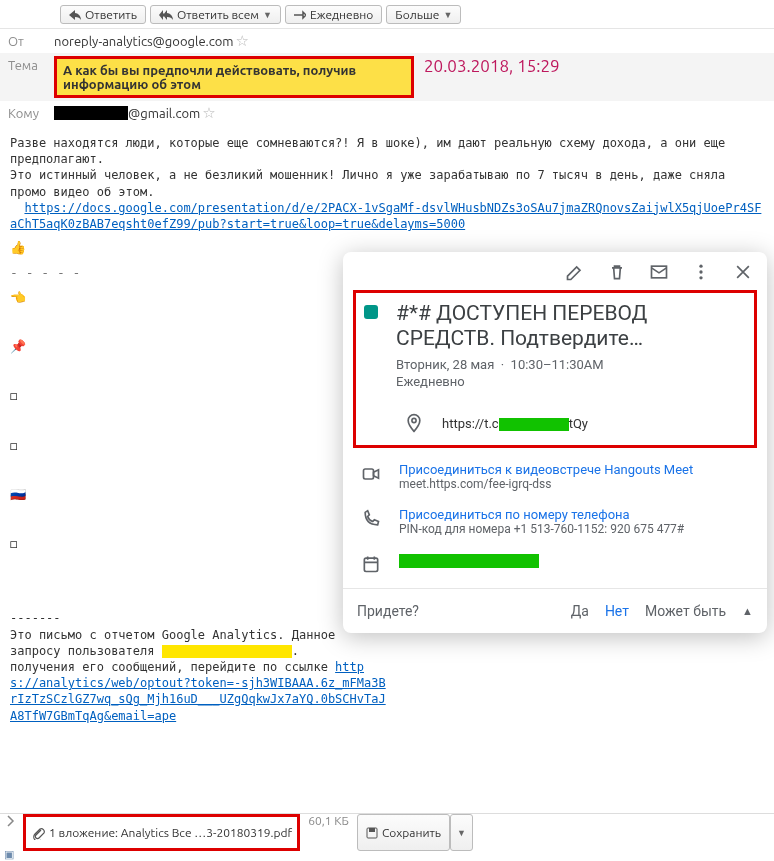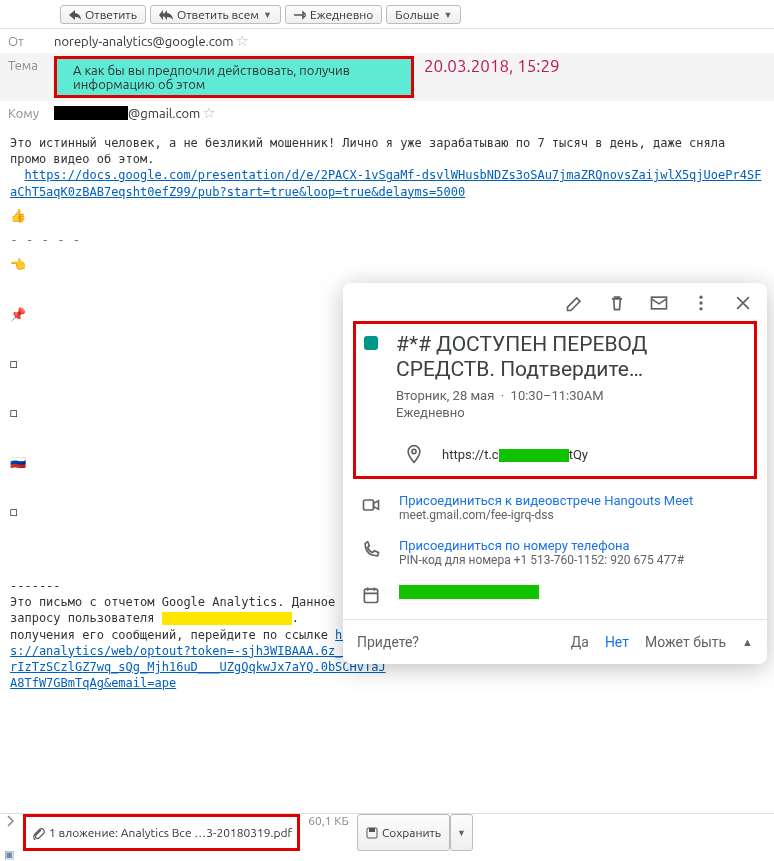--- a/index.html
+++ b/index.html
@@ -46,23 +46,23 @@
   .hdr-label {
     width: 46px;
     color: #8d8d8d;
     text-align: left;
     padding-top: 2px;
     flex-shrink: 0;
   }
   .hdr-value { color: #333; display: flex; align-items: center; flex-wrap: wrap; }
   .star { color:#b8b8b8; font-size:15px; margin-left:2px; cursor:pointer; }
   .subject-box {
-    border: 3px solid #d00; padding: 4px 16px;
-    font-weight: normal; color:#333;
-    background:#5eead4;
+    border: 3px solid #d00; padding: 4px 6px;
+    font-weight: bold; color:#333;
+    background:#fde047;
     max-width: 360px;
   }
   .date { margin-left: 10px; color:#be185d; font-size:17px; }
 
   .redact1 { display:inline-block; background:#000; height:14px; width:74px; vertical-align:middle; }
 
   
   .msg-body {
     padding: 10px 10px 0 10px;
     font-family: "DejaVu Sans Mono","Consolas",monospace;
@@ -112,21 +112,20 @@
   
   .gcal {
     position:absolute;
     top:252px; left:343px;
     width:424px;
     background:#fff;
     border-radius:8px;
     box-shadow:0 4px 24px rgba(0,0,0,0.25);
     font-family:"Roboto","Segoe UI",Arial,sans-serif;
     padding-bottom:0;
-    margin-top:31px;
   }
   .gcal-top {
     display:flex; justify-content:flex-end; gap:22px;
     padding:10px 14px 4px 14px;
     color:#5f6368;
   }
   .gcal-top svg,.gcal-top .ic { width:20px; height:20px; cursor:pointer; }
   .gcal-event-box {
     margin:4px 10px 6px 10px;
     border:3px solid #d00;
@@ -212,20 +211,21 @@
 <div class="hdr-row">
   <div class="hdr-label">Кому</div>
   <div class="hdr-value">
     <span class="redact1"></span>
       <span>@gmail.com</span>
     <span class="star">☆</span>
   </div>
 </div>
 
 <div class="msg-body">
+  <div>Разве находятся люди, которые еще сомневаются?! Я в шоке), им дают реальную схему дохода, а они еще предполагают.</div>
   <div>Это истинный человек, а не безликий мошенник! Лично я уже зарабатываю по 7 тысяч в день, даже сняла промо видео об этом.</div>
   <div>&nbsp;&nbsp;<a class="link">https://docs.google.com/presentation/d/e/2PACX-1vSgaMf-dsvlWHusbNDZs3oSAu7jmaZRQnovsZaijwlX5qjUoePr4SFaChT5aqK0zBAB7eqsht0efZ99/pub?start=true&amp;loop=true&amp;delayms=5000</a></div>
 </div>
 
 <div class="emoji-col">
   <div>👍</div>
   <div class="dots">- - - - -</div>
   <div>👈</div>
   <div>&nbsp;</div>
   <div>📌</div>
@@ -313,21 +313,21 @@
     </div>
   </div>
 
   <div class="gcal-row">
     <svg class="ic" width="20" height="20" viewBox="0 0 24 24">
         <rect x="3" y="6" width="12" height="12" rx="2" fill="none" stroke="#5f6368" stroke-width="2"></rect>
         <path d="M15 10l6-3v10l-6-3z" fill="none" stroke="#5f6368" stroke-width="2"></path>
       </svg>
     <div class="txt">
       <div class="blue">Присоединиться к видеовстрече Hangouts Meet</div>
-      <div class="sub">meet.gmail.com/fee-igrq-dss</div>
+      <div class="sub">meet.https.com/fee-igrq-dss</div>
     </div>
   </div>
 
   <div class="gcal-row">
     <svg class="ic" width="20" height="20" viewBox="0 0 24 24">
         <path d="M5 4c0 10 5 15 15 15l1-4-5-2-2 2c-3-1-5-3-6-6l2-2-2-5-3 2z" fill="none" stroke="#5f6368" stroke-width="2"></path>
       </svg>
     <div class="txt">
       <div class="blue">Присоединиться по номеру телефона</div>
       <div class="sub">PIN-код для номера +1 513-760-1152: 920 675 477#</div>

